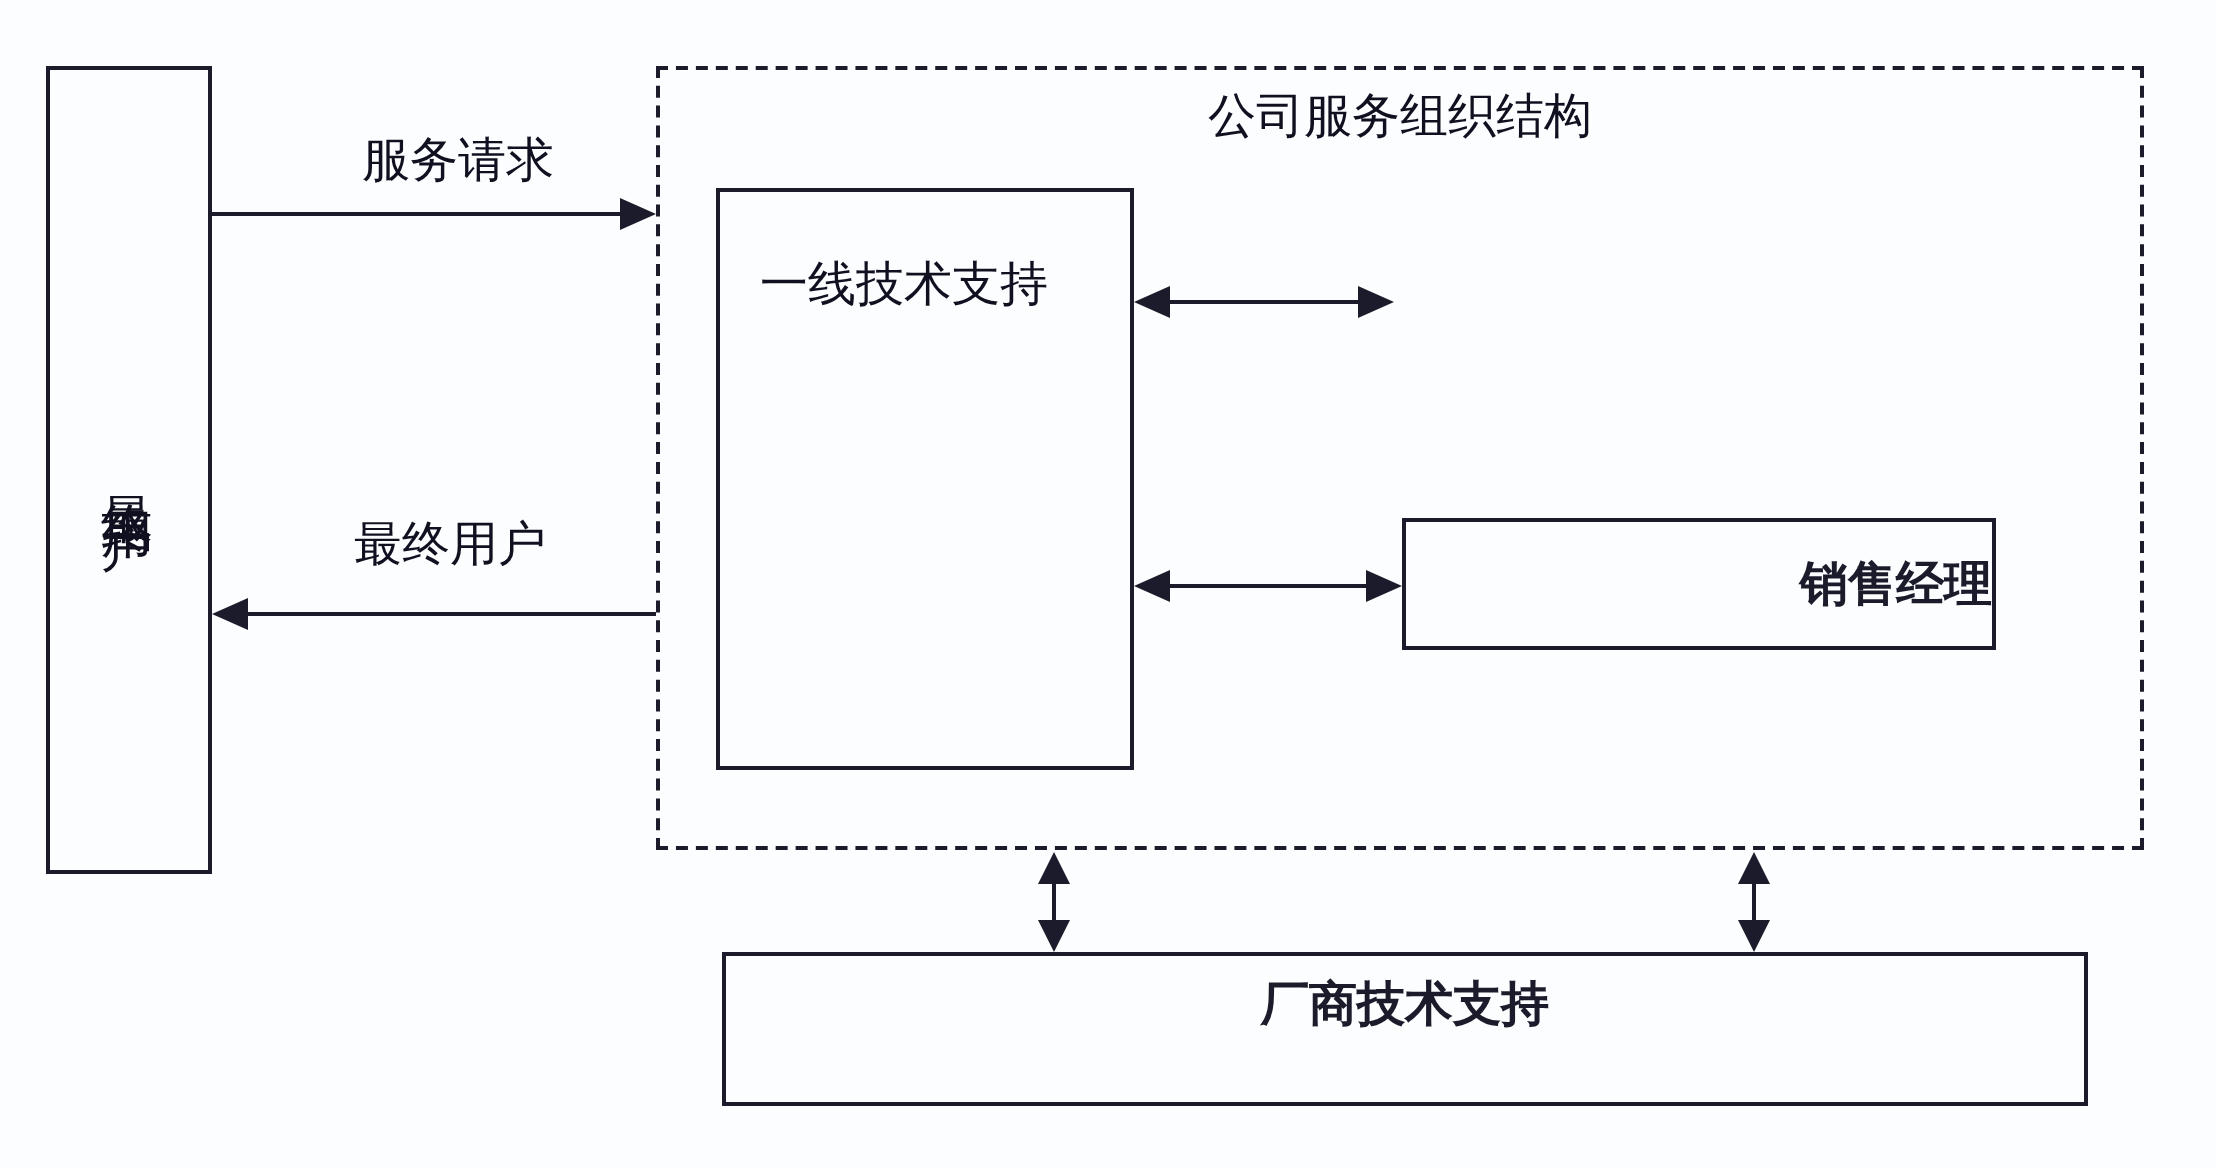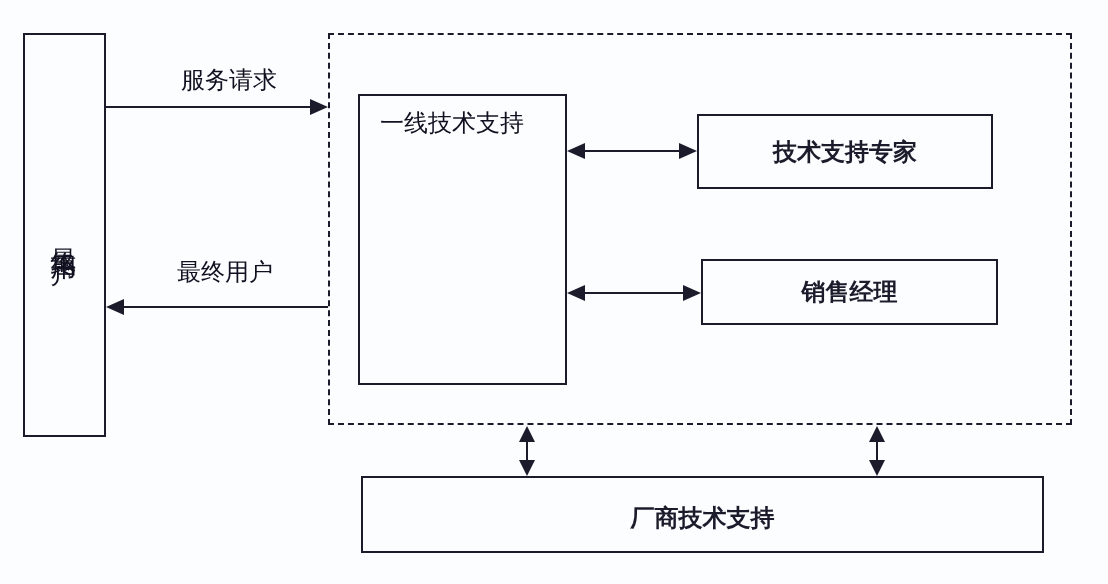--- a/index.html
+++ b/index.html
@@ -27,24 +27,24 @@
   .arrow .shaft-h { position:absolute; top:7px; height:2px; background:var(--line); }
   .arrow .shaft-v { position:absolute; left:7px; width:2px; background:var(--line); }
   .head { position:absolute; width:0; height:0; }
   .head.right { right:0; top:0; border-top:8px solid transparent; border-bottom:8px solid transparent; border-left:18px solid var(--line); }
   .head.left  { left:0;  top:0; border-top:8px solid transparent; border-bottom:8px solid transparent; border-right:18px solid var(--line); }
   .head.up    { top:0;  left:0; border-left:8px solid transparent; border-right:8px solid transparent; border-bottom:16px solid var(--line); }
   .head.down  { bottom:0; left:0; border-left:8px solid transparent; border-right:8px solid transparent; border-top:16px solid var(--line); }
   
   .end-user   { left:23px;  top:33px;  width:83px;  height:404px; }
   .org-frame  { left:328px; top:33px;  width:744px; height:392px; }
-  .engineer   { left:358px; top:94px;  width:209px; height:291px; font-size:24px; color:#101020; padding:4px 10px 0 20px; line-height:46px; }
+  .engineer   { left:358px; top:94px;  width:209px; height:291px; font-size:24px; color:#101020; padding:24px 10px 0 20px; line-height:46px; }
   .expert     { left:697px; top:114px; width:296px; height:75px;  font-size:24px; }
-  .sales      { left:701px; top:259px; width:297px; height:66px;  font-size:24px; }
-  .vendor     { left:361px; top:476px; width:683px; height:77px;  font-size:24px; padding-top:24px; }
+  .sales      { left:701px; top:259px; width:297px; height:66px;  font-size:24px;justify-content:flex-end; }
+  .vendor     { left:361px; top:476px; width:683px; height:77px;  font-size:24px; padding-top:8px; }
 </style>
 </head>
 <body>
 
 <div class="stage">
 
   <div class="box end-user vtext">
     <span>最终用户</span>
   </div>
 
@@ -54,28 +54,26 @@
     <span class="head right"></span>
   </div>
 
   <div class="label" style="left:155px;top:256px;width:140px;">最终用户</div>
   <div class="arrow" style="left:106px;top:299px;width:222px;height:16px;">
     <span class="shaft-h" style="left:16px;right:0;"></span>
     <span class="head left"></span>
   </div>
 
   <div class="box dashed org-frame"></div>
+  <div class="label" style="left:558px;top:42px;width:284px;">公司服务组织结构</div>
 
   <div class="box engineer">
     <div>一线技术支持</div>
   </div>
 
-  <div class="box expert center-flex">
-    <span class="bold">技术支持专家</span>
-  </div>
 
   <div class="box sales center-flex">
     <span class="bold">销售经理</span>
   </div>
 
   <div class="arrow" style="left:567px;top:143px;width:130px;height:16px;">
     <span class="head left"></span>
     <span class="shaft-h" style="left:16px;right:16px;"></span>
     <span class="head right"></span>
   </div>

